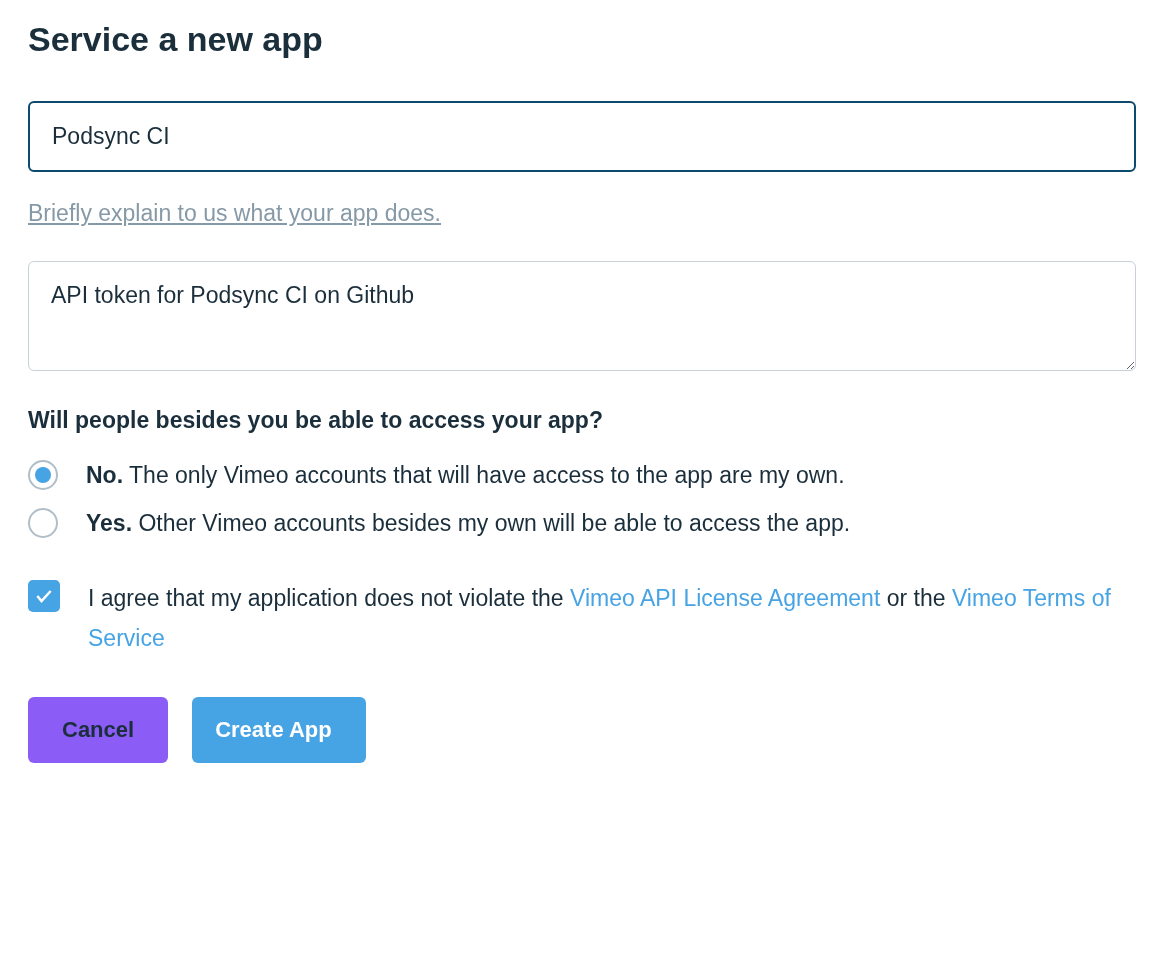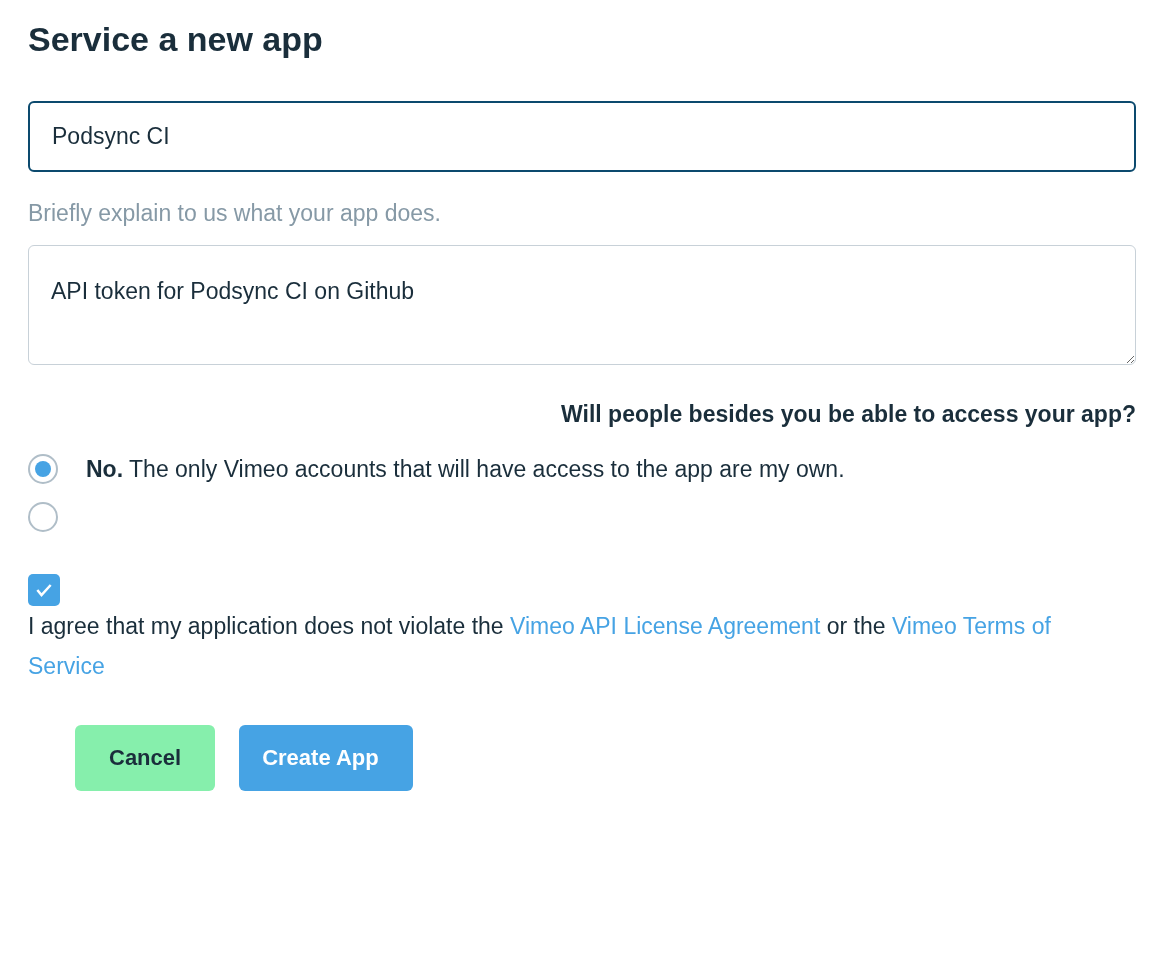--- a/index.html
+++ b/index.html
@@ -30,54 +30,54 @@
       color: #1a2e3b;
       margin-bottom: 18px;
     }
     .form-label .asterisk {
       color: #e63946;
       font-weight: 700;
     }
     .form-help {
       font-size: 23px;
       color: #8699a6;
-      margin-bottom: 18px;
+      margin-bottom: 34px;
       font-weight: 400;
+      text-decoration: underline;
     }
     .text-input {
       width: 100%;
       max-width: 1110px;
       font-size: 23px;
       padding: 20px 22px;
       border: 2px solid #0c4a6e;
       border-radius: 6px;
       color: #1a2e3b;
       font-family: inherit;
       outline: none;
     }
     .textarea-input {
       width: 100%;
       max-width: 1110px;
       font-size: 23px;
-      padding: 32px 22px;
+      padding: 20px 22px;
       border: 1px solid #c8d1d8;
       border-radius: 6px;
       color: #1a2e3b;
       font-family: inherit;
       outline: none;
       resize: vertical;
       min-height: 110px;
     }
     .question-label {
       font-size: 23px;
       font-weight: 700;
       color: #1a2e3b;
       margin-bottom: 26px;
       margin-top: 32px;
-      text-align: right;
     }
     .radio-row {
       display: flex;
       align-items: center;
       margin-bottom: 18px;
       text-align: right;
     }
     .radio-control {
       width: 30px;
       height: 30px;
@@ -104,21 +104,20 @@
       cursor: pointer;
     }
     .radio-label .bold {
       font-weight: 700;
     }
     .agree-row {
       display: flex;
       align-items: flex-start;
       margin-top: 40px;
       margin-bottom: 38px;
-      flex-direction: column;
     }
     .checkbox-control {
       width: 32px;
       height: 32px;
       border-radius: 5px;
       background: #46a3e4;
       margin-right: 28px;
       flex-shrink: 0;
       display: flex;
       align-items: center;
@@ -150,23 +149,22 @@
     .btn {
       font-size: 22px;
       font-weight: 700;
       padding: 20px 34px;
       border: none;
       border-radius: 6px;
       cursor: pointer;
       font-family: inherit;
     }
     .btn-cancel {
-      background: #86efac;
-      color: #1a2e3b;
-      margin-left: 47px;
+      background: #8b5cf6;
+      color: #1a2e3b;
     }
     .btn-primary {
       background: #46a3e4;
       color: #ffffff;
       padding-left: 23px;
     }
   </style>
 </head>
 <body>
 
@@ -185,20 +183,23 @@
 
 <div class="radio-row">
   <div class="radio-control selected"></div>
   <span class="radio-label">
     <span class="bold">No.</span><span> The only Vimeo accounts that will have access to the app are my own.</span>
   </span>
 </div>
 
 <div class="radio-row">
   <div class="radio-control"></div>
+  <span class="radio-label">
+    <span class="bold">Yes.</span><span> Other Vimeo accounts besides my own will be able to access the app.</span>
+  </span>
 </div>
 
 <div class="agree-row">
   <div class="checkbox-control">
     <svg viewBox="0 0 24 24">
         <polyline points="4 12 9 18 20 6"></polyline>
       </svg>
   </div>
   <div class="agree-text">
     <span>I agree that my application does not violate the </span><a href="#">Vimeo API License Agreement</a><span> or the </span><a href="#">Vimeo Terms of Service</a>

